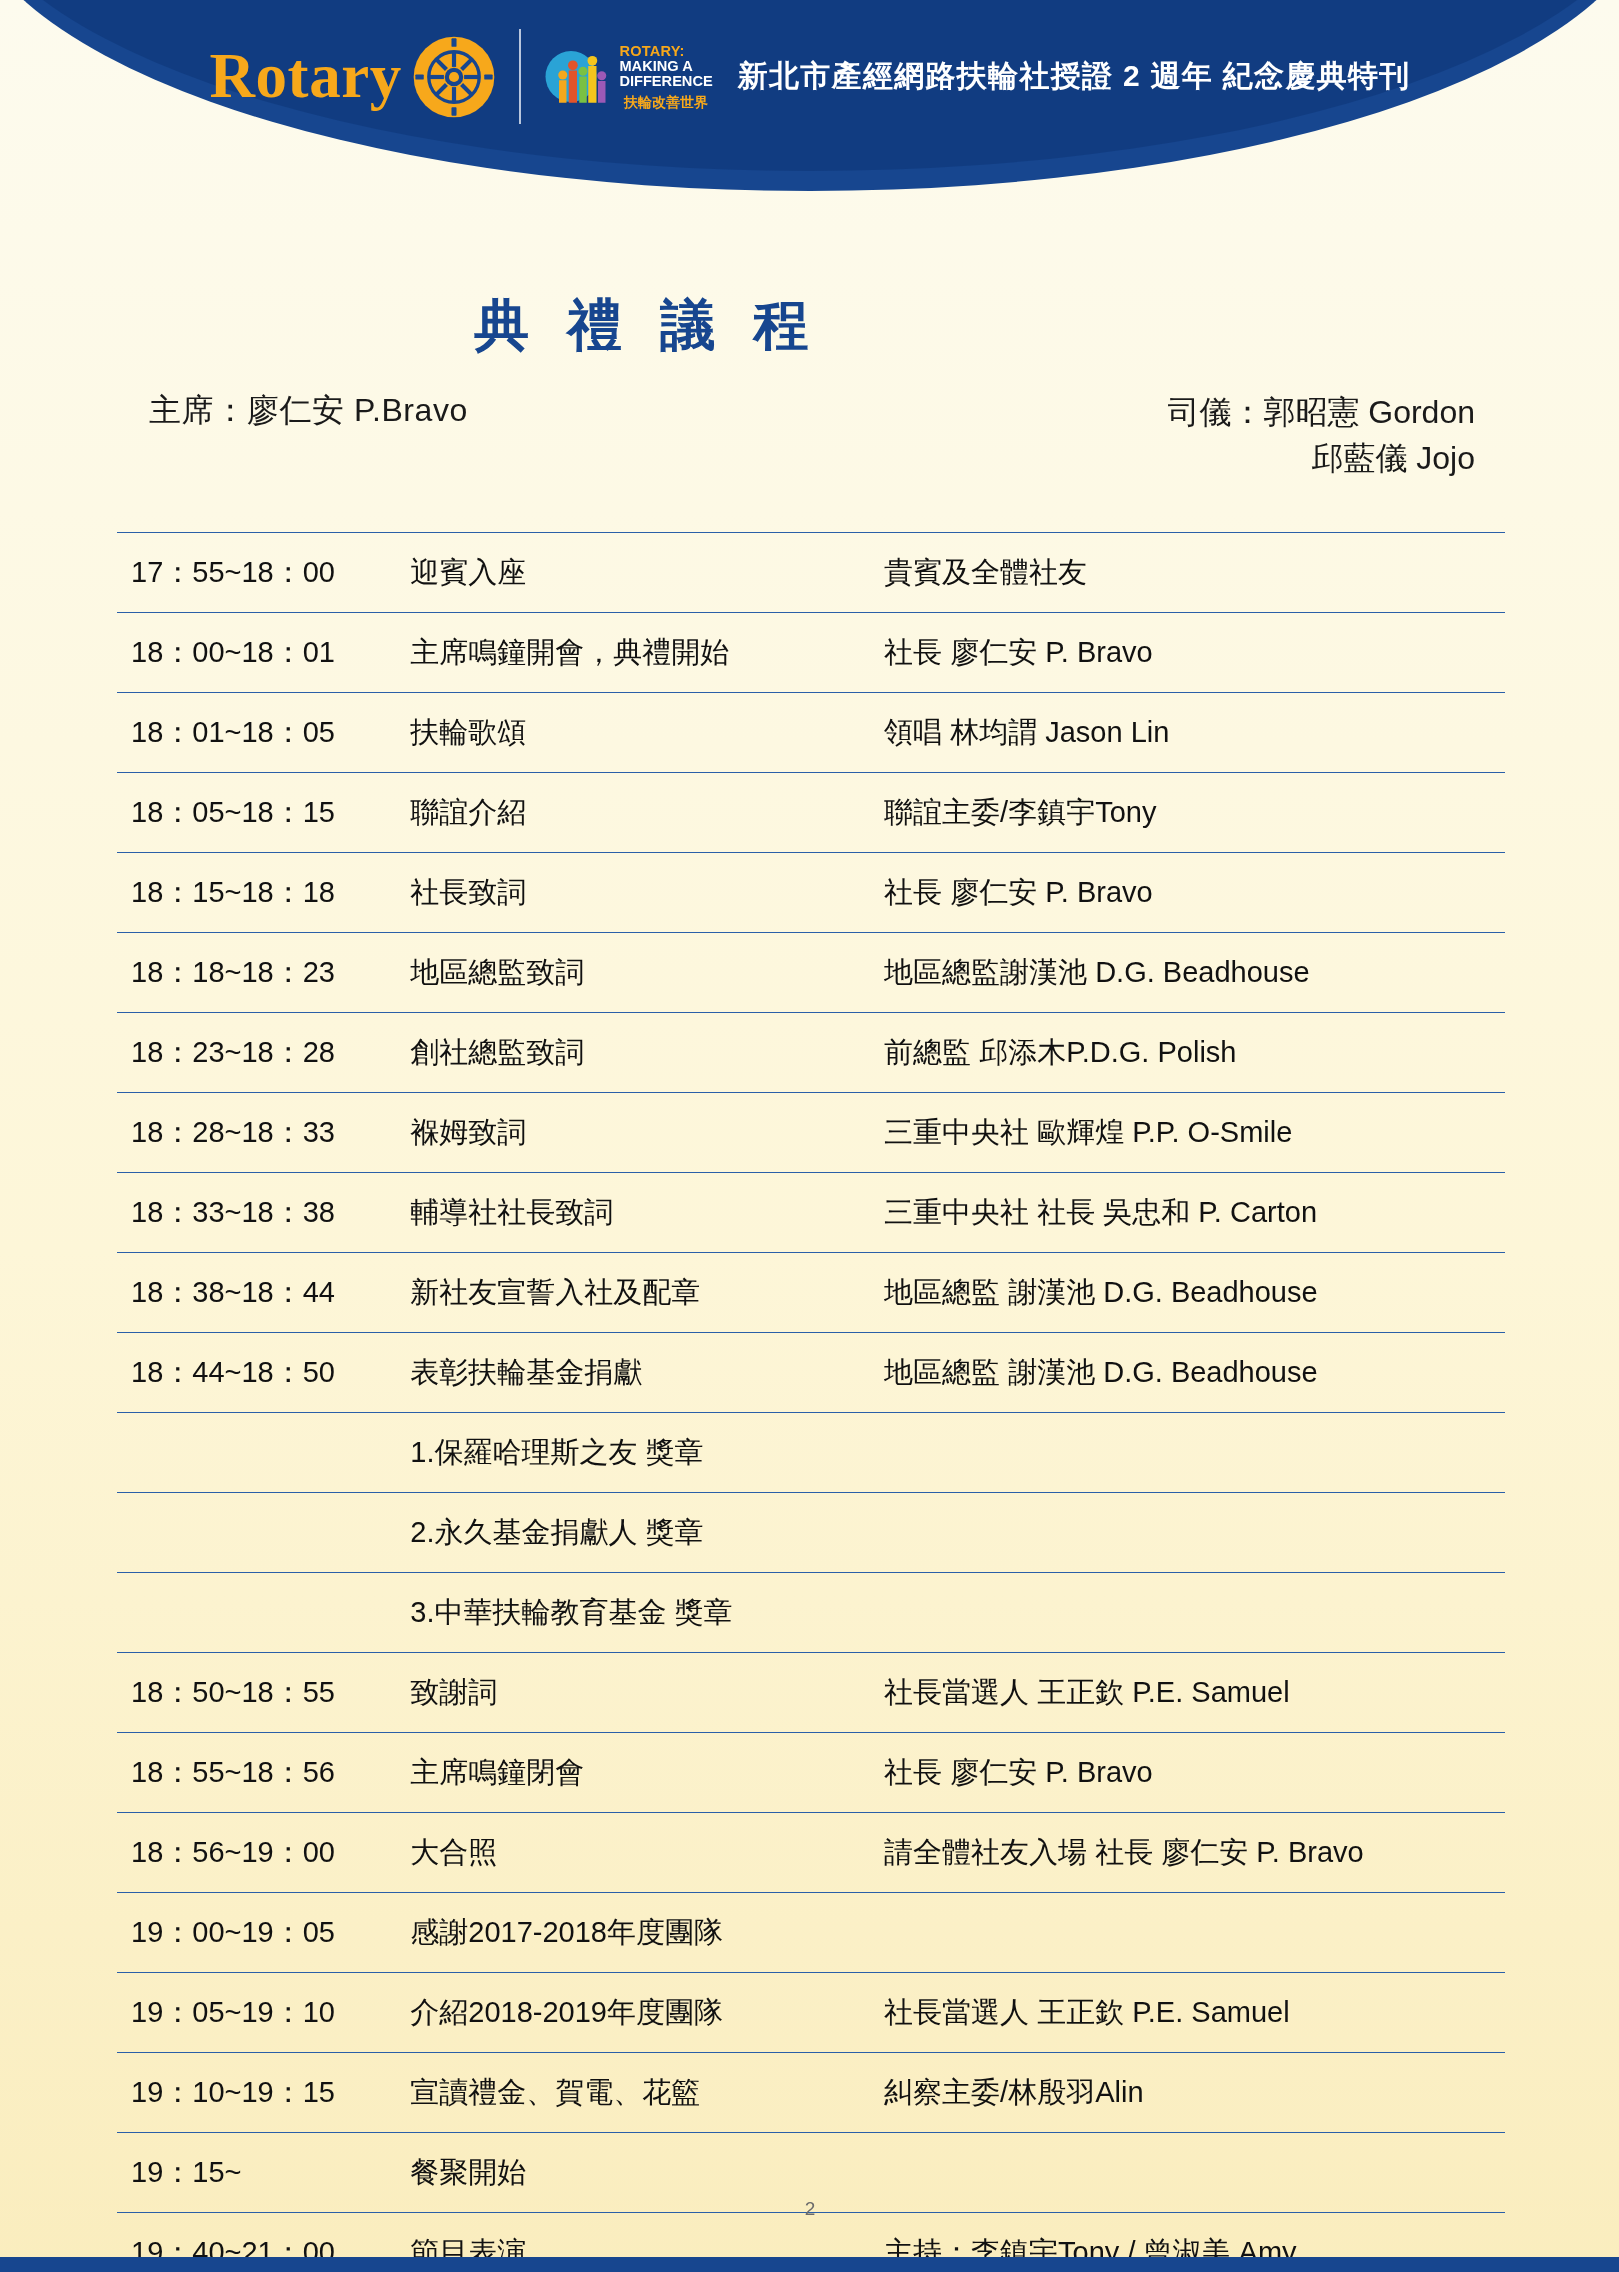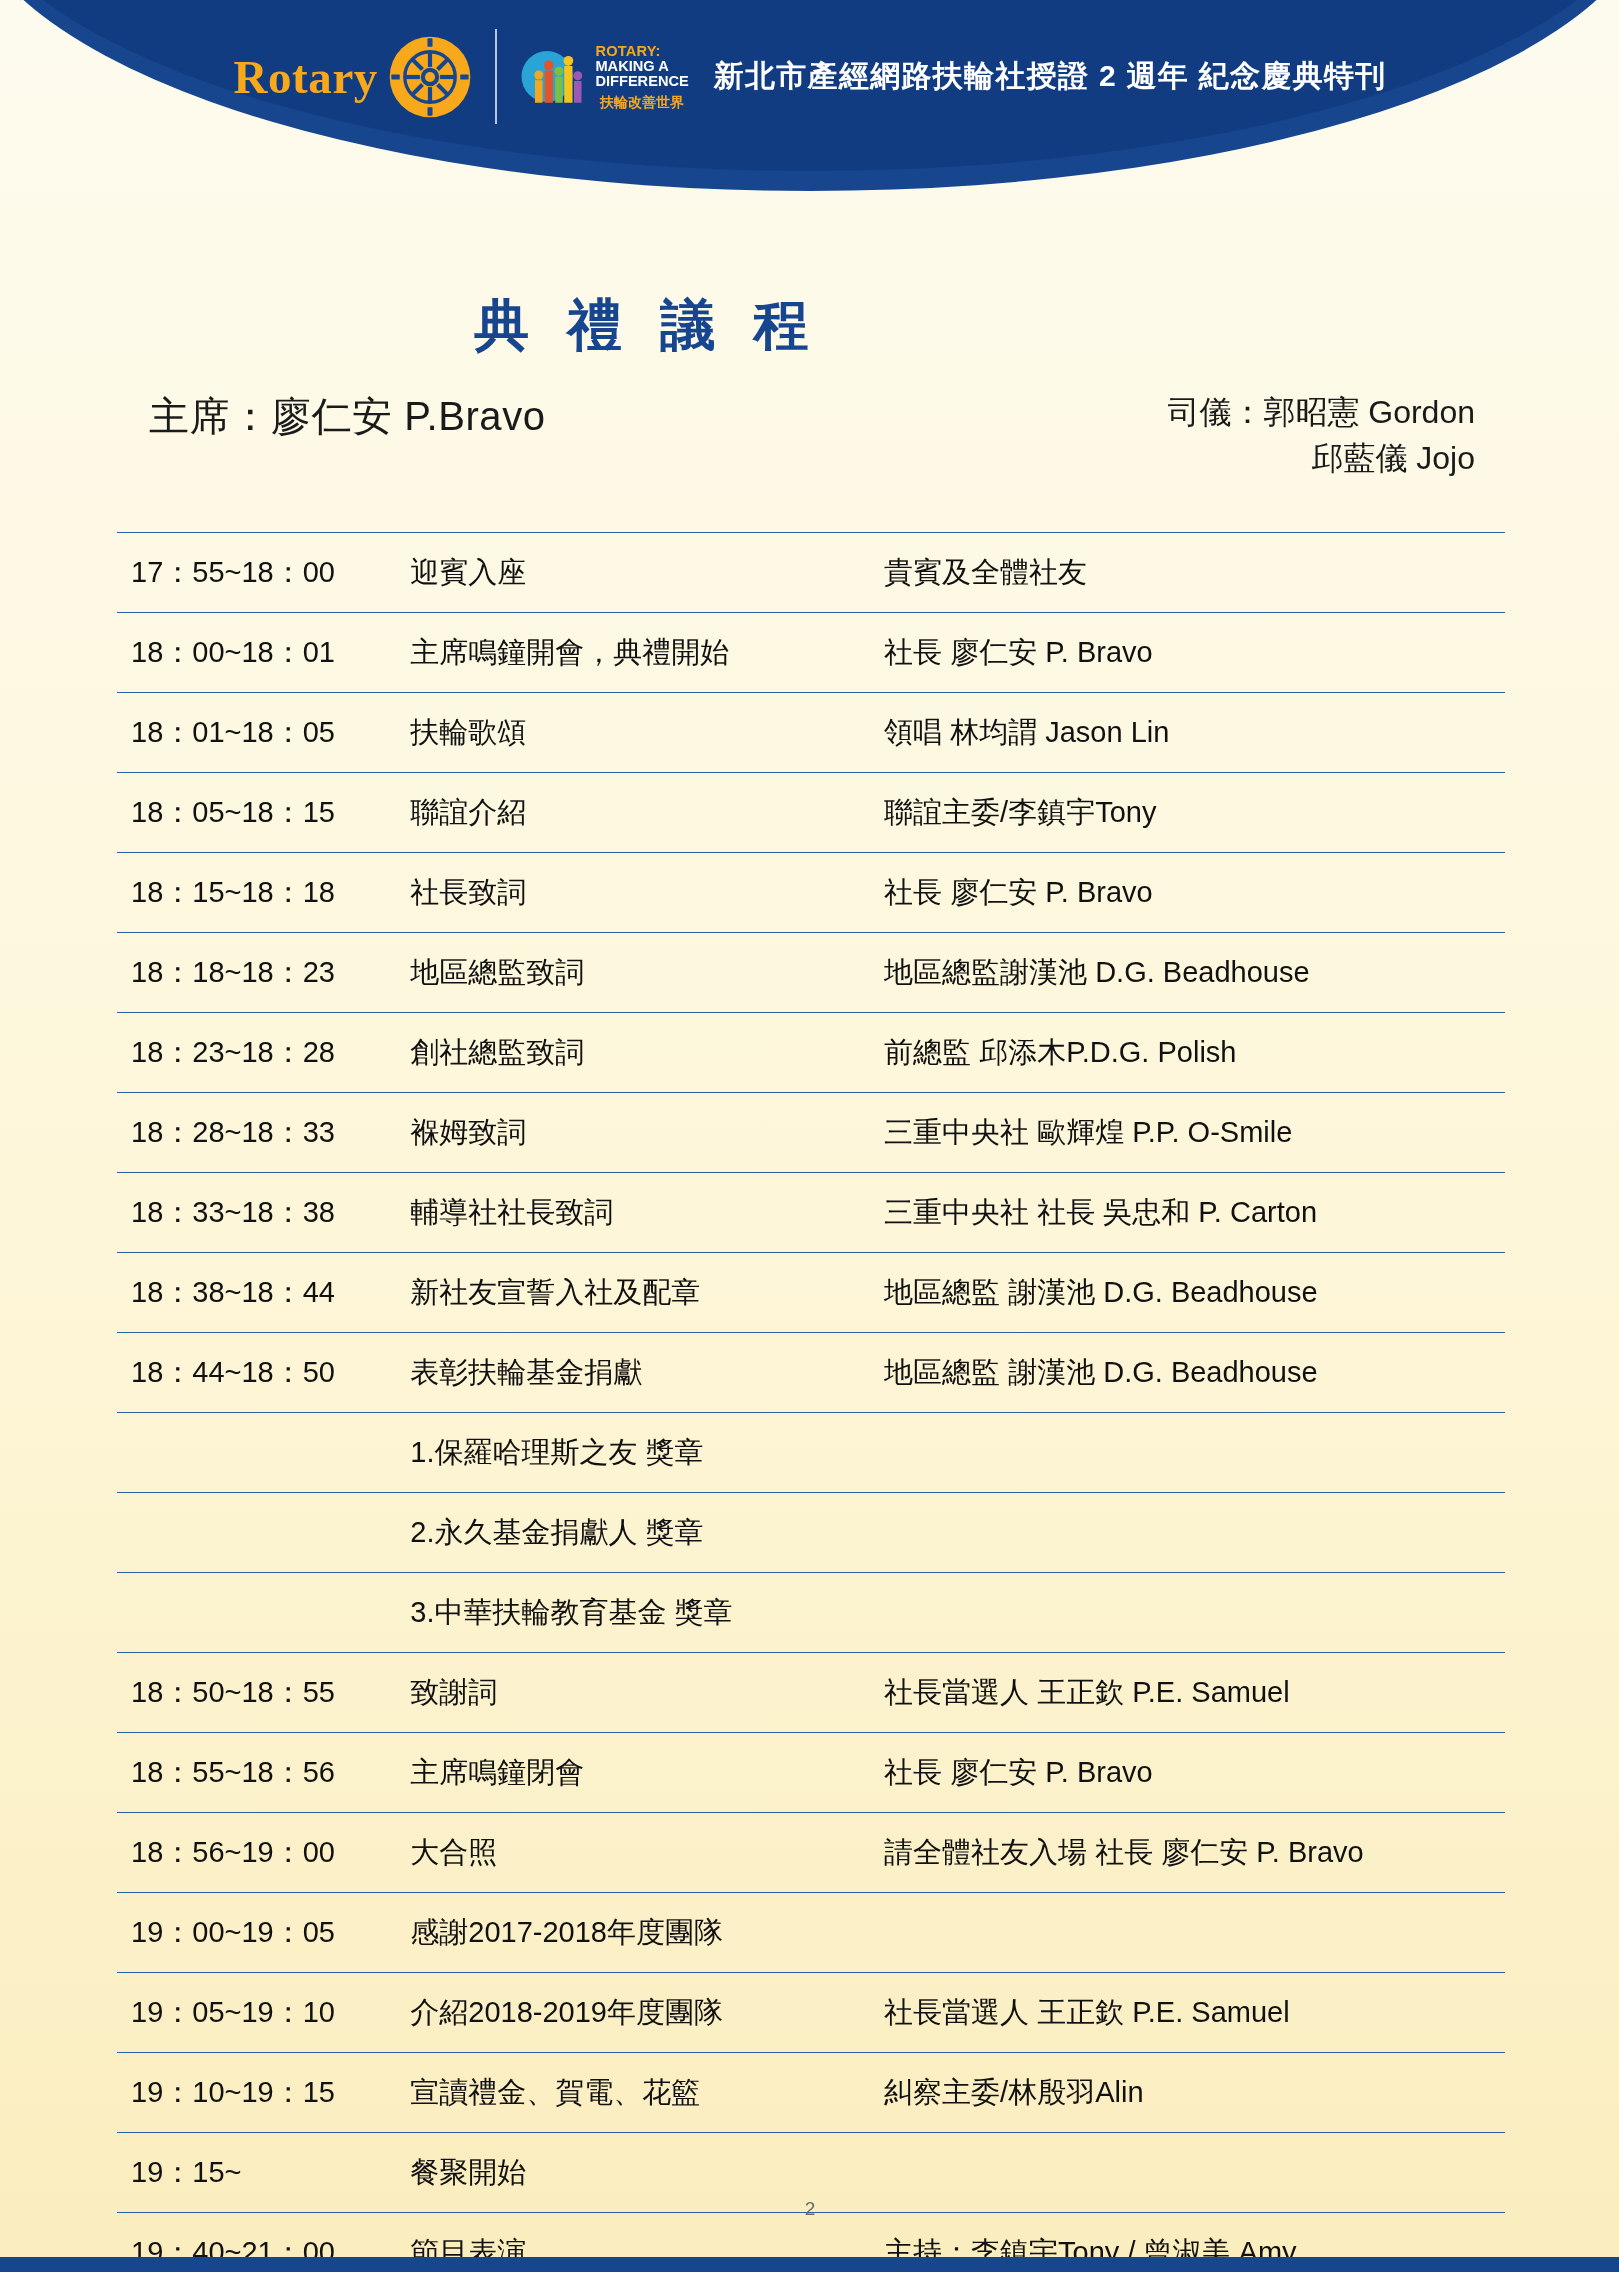--- a/index.html
+++ b/index.html
@@ -52,21 +52,21 @@
     position: absolute;
     left: 0; top: 29px;
     width: 1620px;
     display: flex;
     align-items: center;
     justify-content: center;
     gap: 0px;
   }
   .rotary-wordmark {
     color: #f7a81b;
-    font-size: 47px;
+    font-size: 63px;
     font-weight: bold;
     letter-spacing: 0.6px;
     font-family: "Liberation Serif", serif;
     margin-right: 10.2px;
   }
   .rotary-wheel {
     width: 84px;
     height: 84px;
     position: relative;
     margin-right: 16.5px;
@@ -120,21 +120,21 @@
     letter-spacing: 11.4px;
     font-family: "Liberation Sans", sans-serif;
   }
 
   
   .chair {
     position: absolute;
     left: 149px;
     top: 389px;
     color: #1a1a1a;
-    font-size: 40px;
+    font-size: 32px;
     letter-spacing: 0.6px;
   }
   .mc-block {
     position: absolute;
     right: 145px;
     top: 389px;
     text-align: right;
     color: #1a1a1a;
     font-size: 32px;
     line-height: 1.45;

